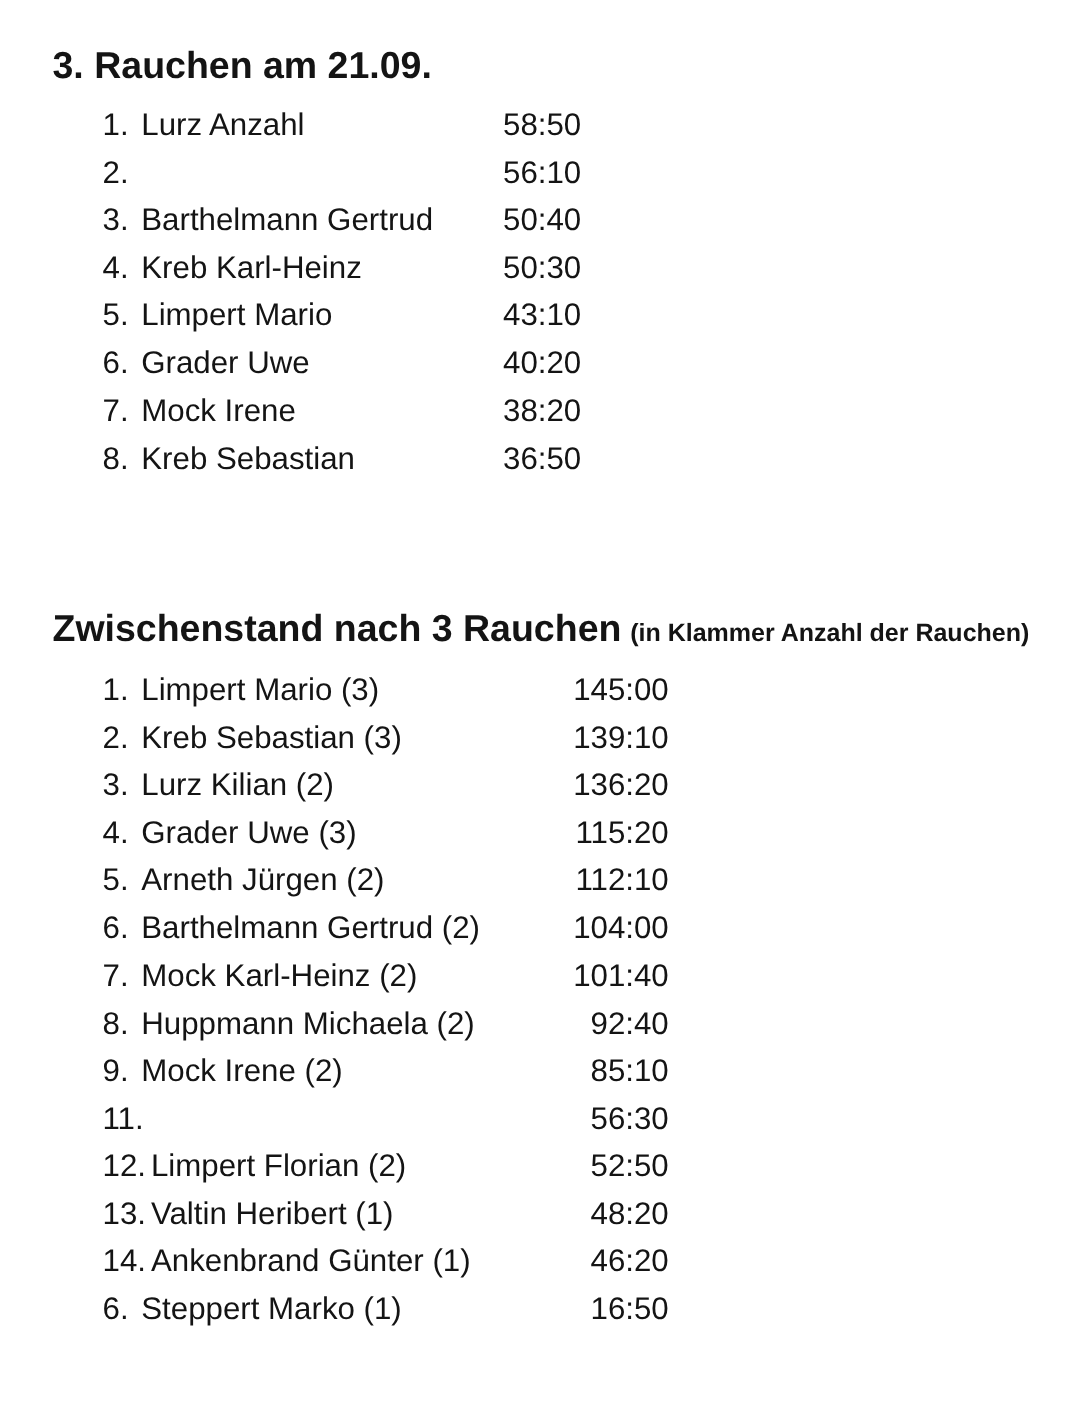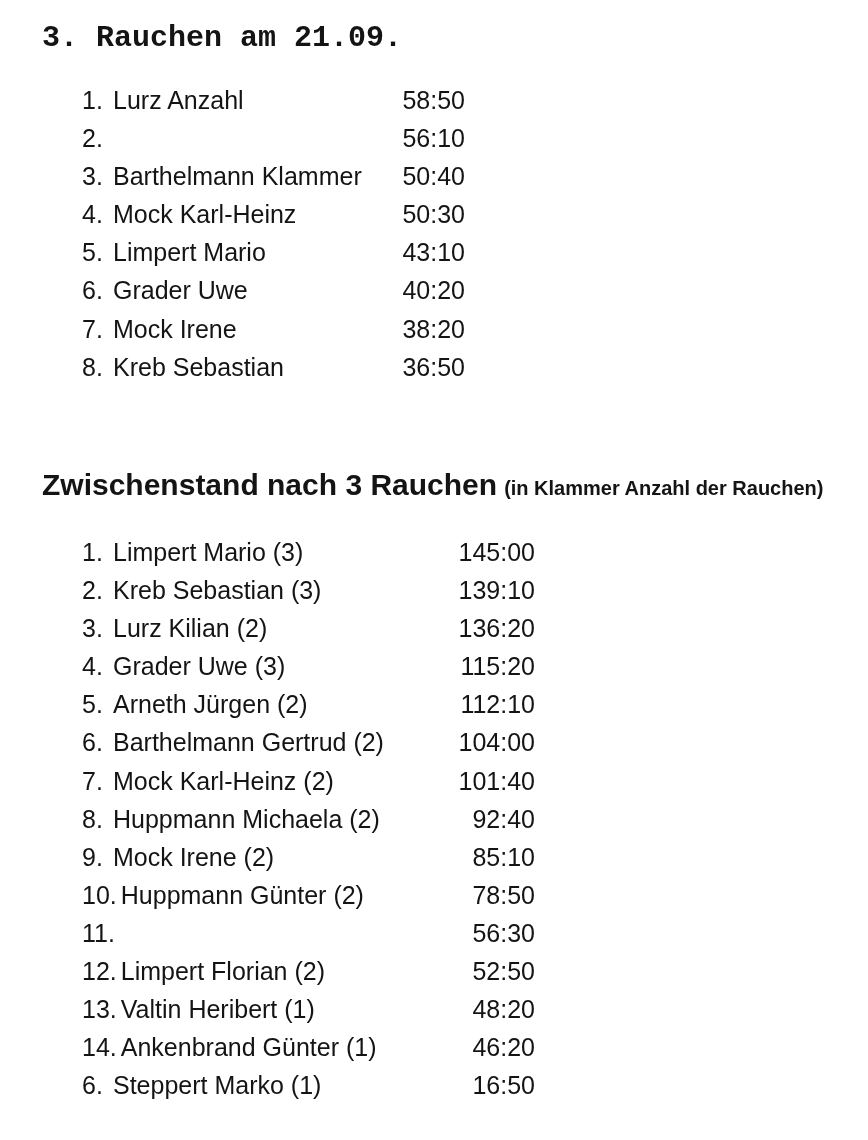--- a/index.html
+++ b/index.html
@@ -17,22 +17,22 @@
     overflow: hidden;
   }
   .heading {
     position: absolute;
     left: 42px;
     font-size: 30px;
     font-weight: 700;
     line-height: 36px;
     white-space: nowrap;
   }
-  #heading1 { top: 20px; font-family: Liberation Mono, monospace; }
-  #heading2 { top: 467px; }
+  #heading1 { top: 35px; }
+  #heading2 { top: 486px; }
   .subtitle {
     font-size: 20px;
     font-weight: 700;
     margin-left: 7px;
   }
   .list {
     position: absolute;
     left: 0;
   }
   #list1 { top: 81px;  width: 465px; }
@@ -73,26 +73,26 @@
         <span class="num">1.</span>
         <span class="name">Lurz Anzahl</span>
         <span class="time">58:50</span>
       </div>
       <div class="row">
         <span class="num">2.</span>
         <span class="time">56:10</span>
       </div>
       <div class="row">
         <span class="num">3.</span>
-        <span class="name">Barthelmann Klammer</span>
+        <span class="name">Barthelmann Gertrud</span>
         <span class="time">50:40</span>
       </div>
       <div class="row">
         <span class="num">4.</span>
-        <span class="name">Mock Karl-Heinz</span>
+        <span class="name">Kreb Karl-Heinz</span>
         <span class="time">50:30</span>
       </div>
       <div class="row">
         <span class="num">5.</span>
         <span class="name">Limpert Mario</span>
         <span class="time">43:10</span>
       </div>
       <div class="row">
         <span class="num">6.</span>
         <span class="name">Grader Uwe</span>
@@ -154,25 +154,20 @@
         <span class="num">8.</span>
         <span class="name">Huppmann Michaela (2)</span>
         <span class="time">92:40</span>
       </div>
       <div class="row">
         <span class="num">9.</span>
         <span class="name">Mock Irene (2)</span>
         <span class="time">85:10</span>
       </div>
       <div class="row">
-        <span class="num">10.</span>
-        <span class="name">Huppmann Günter (2)</span>
-        <span class="time">78:50</span>
-      </div>
-      <div class="row">
         <span class="num">11.</span>
         <span class="time">56:30</span>
       </div>
       <div class="row">
         <span class="num">12.</span>
         <span class="name">Limpert Florian (2)</span>
         <span class="time">52:50</span>
       </div>
       <div class="row">
         <span class="num">13.</span>

